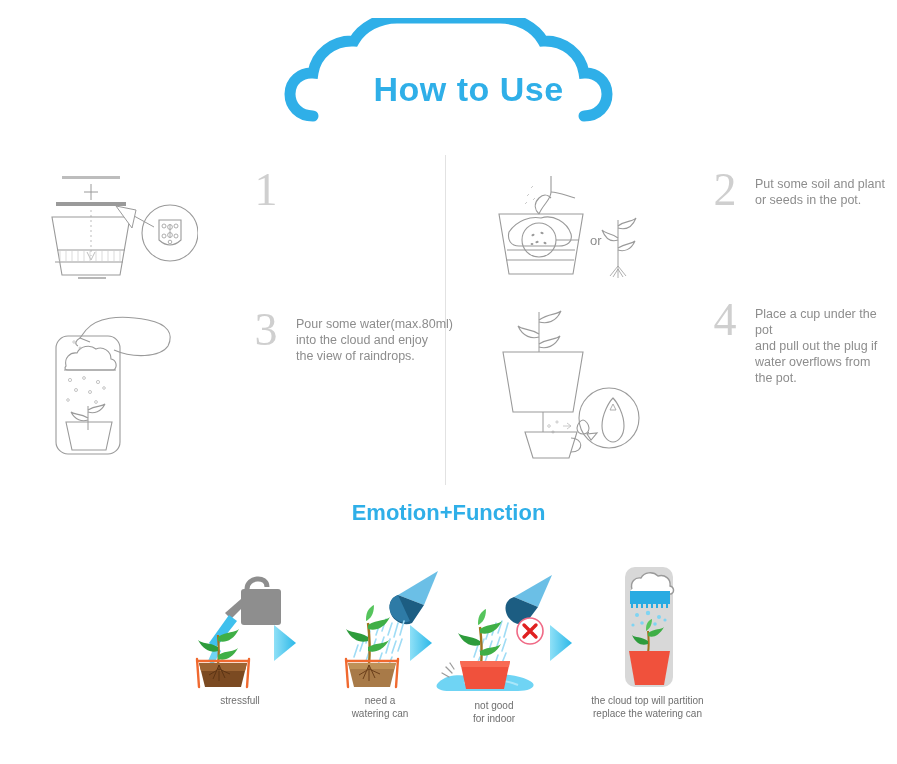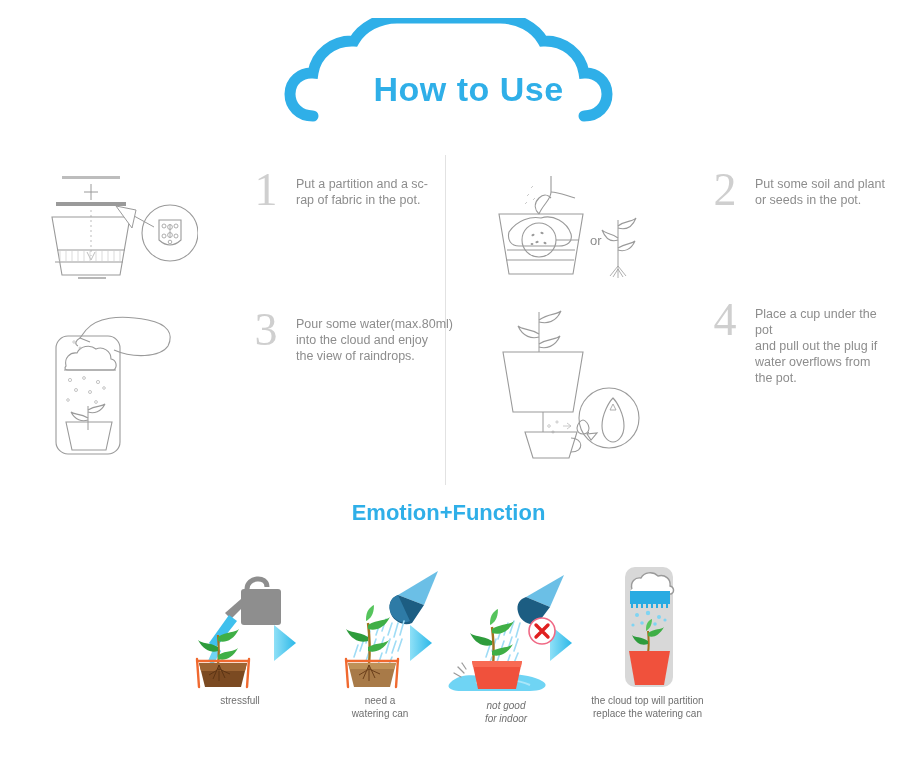--- a/index.html
+++ b/index.html
@@ -119,21 +119,21 @@
     margin-top: 4px;
   }
   .seq-arrow {
     position: absolute;
     top: 58px;
   }
   .seq-arrow svg { display: block; }
 
   #seq1 { left: 0px;   top: 0px;  width: 120px; }
   #seq2 { left: 140px; top: 0px;  width: 120px; }
-  #seq3 { left: 266px; top: 0px;  width: 120px; font-style: italic; }
+  #seq3 { left: 254px; top: 0px;  width: 120px; }
   #seq4 { left: 395px; top: 0px;  width: 145px; }
 
   #arrow1 { left: 92px;  }
   #arrow2 { left: 228px; }
   #arrow3 { left: 368px; }
 </style>
 </head>
 <body>
 
 <div id="header-cloud">
@@ -192,22 +192,20 @@
               <circle cx="148" cy="66" r="2"></circle>
             <circle cx="142" cy="72" r="1.8"></circle>
             <path d="M142 54 L142 68"></path>
             <circle cx="142" cy="57" r="2.4"></circle>
             <circle cx="142" cy="65" r="2.4"></circle>
           </g>
         </g>
       </svg>
     </div>
     <div class="step-num">1</div>
-    <div class="step-text">Put a partition and a sc-
-rap of fabric in the pot.</div>
   </div>
 
   <div class="step" id="step2">
     <div class="step-fig">
       <svg width="170" height="115" viewBox="0 0 170 115">
         <g fill="none" stroke="#9a9a9a" stroke-width="1.1">
 
           <path d="M64 6 L64 22 C64 30, 56 34, 52 44"></path>
           <path d="M64 22 C72 22, 80 26, 88 28"></path>
           <path d="M52 44 C48 40, 46 34, 52 28 C58 22, 62 26, 64 28"></path>

